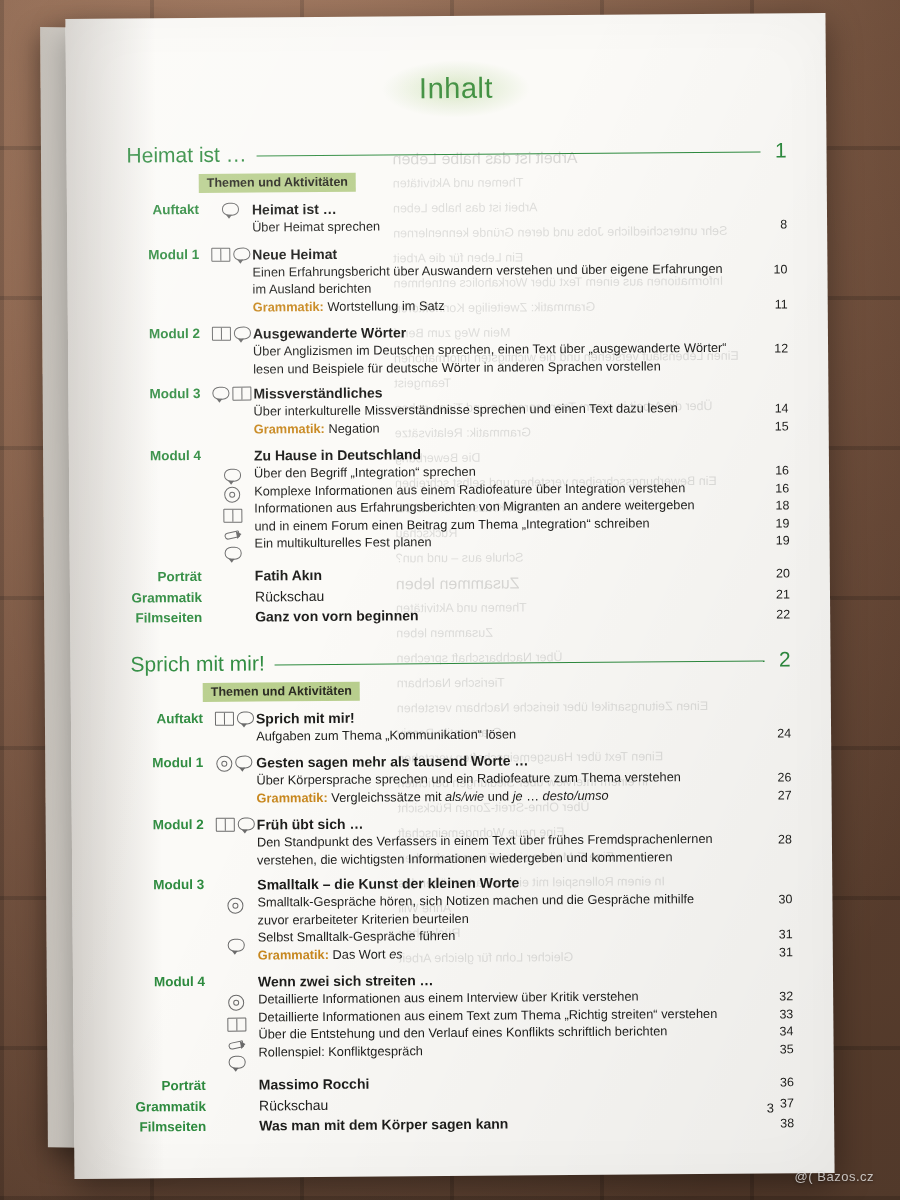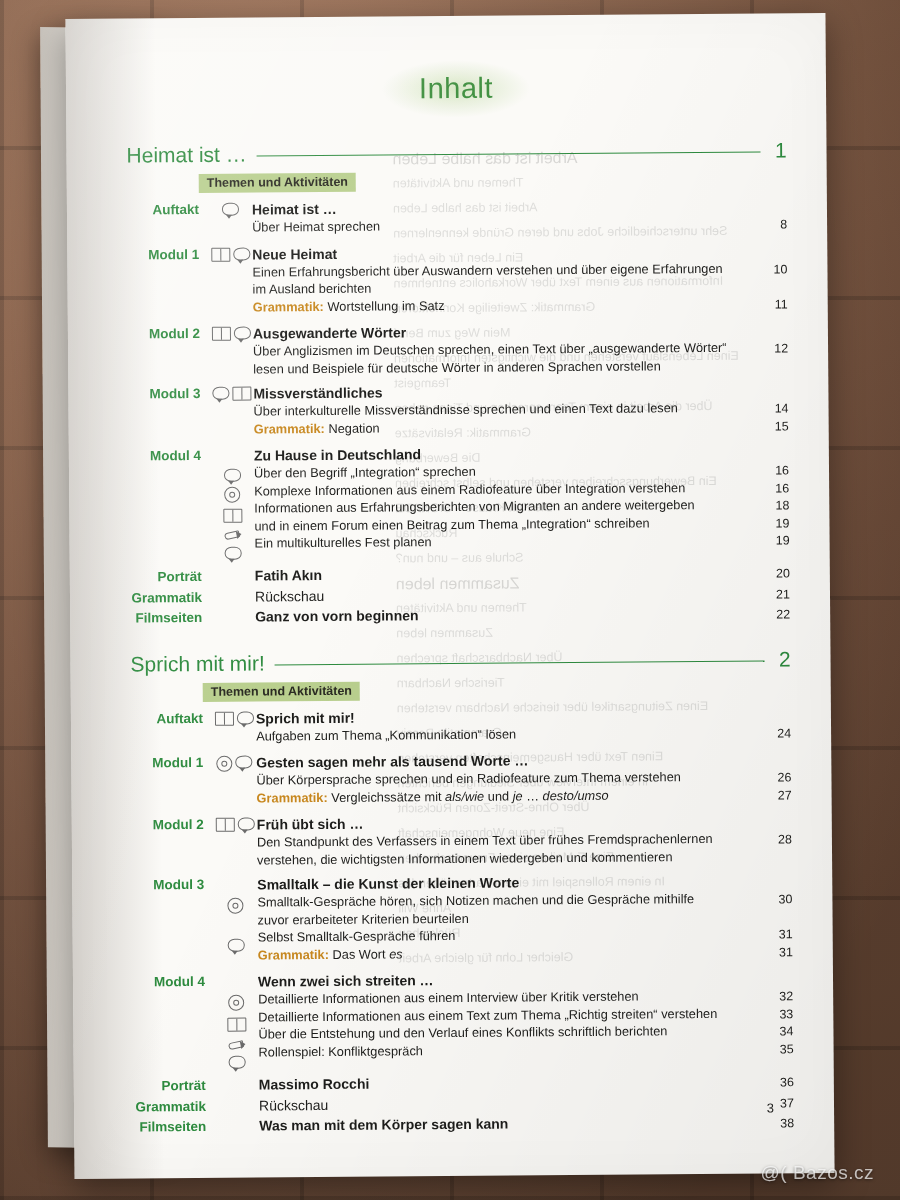--- a/index.html
+++ b/index.html
@@ -327,21 +327,21 @@
     bottom: 58px;
     font-size: 13px;
     color: #1d1d1b;
   }
 
   .watermark {
     position: absolute;
     right: 26px;
     bottom: 16px;
     color: rgba(255,255,255,0.70);
-    font-size: 19px;
+    font-size: 13px;
     letter-spacing: 0.5px;
     text-shadow: 0 1px 3px rgba(0,0,0,0.5);
     margin-left: 13px;
   }
 </style>
 </head>
 <body>
 
 <div class="floor"></div>
 

